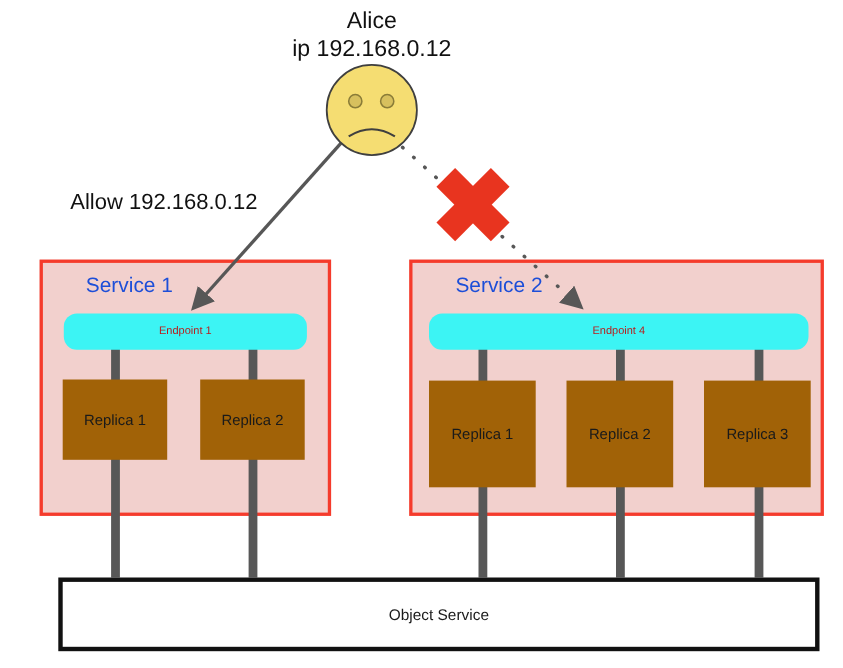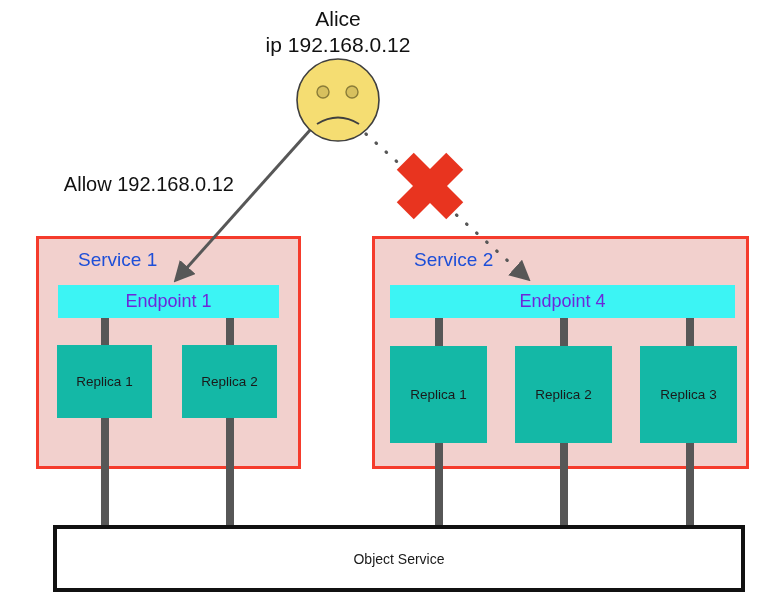--- a/index.html
+++ b/index.html
@@ -40,36 +40,37 @@
   #service2{left:372px;top:236px;width:377px;height:233px;}
   .service-title{
     position:absolute;left:39px;top:10px;
     font-size:19px;color:#1d4ed8;
   }
 
   
   .endpoint{
     position:absolute;
     background:#3cf4f4;
-    color:#6d28d9;
-    font-size:18px;
+    color:#b91c1c;
+    font-size:10px;
     display:flex;align-items:center;justify-content:center;
     box-sizing:border-box;
+    border-radius:12px;
   }
   #endpoint1{left:58px;top:285px;width:221px;height:33px;}
   #endpoint2{left:390px;top:285px;width:345px;height:33px;}
 
   
   .replica{
     position:absolute;
     background:#f5b košt;
   }
   .replica{
     position:absolute;
-    background:#14b8a6;
+    background:#a16207;
     color:#1a1a1a;
     font-size:13.5px;
     display:flex;align-items:center;justify-content:center;
     box-sizing:border-box;
   }
 
   
   .bar{position:absolute;background:#575757;width:8px;}
 
   

